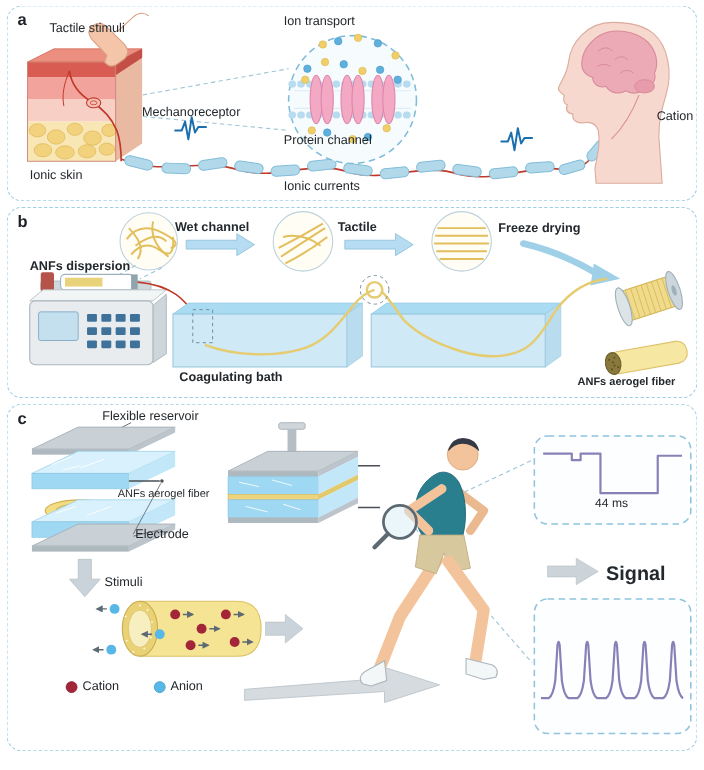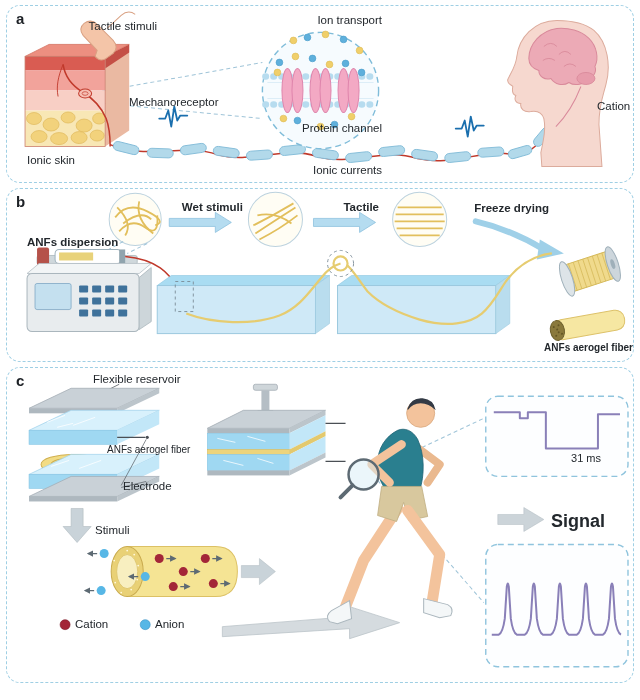--- a/index.html
+++ b/index.html
@@ -6,21 +6,21 @@
   html,body { background:#ffffff; }
   body { width:640px; height:700px; font-family:"Liberation Sans", sans-serif; }
   .figure { position:relative; width:640px; height:700px; padding:5px 6px; background:#fff; }
   .panel { position:relative; width:628px; border:1.5px dashed #9fcfe4; border-radius:14px; margin:0 auto 5px auto; background:#fff; overflow:hidden; }
   #panel-a { height:178px; }
   #panel-b { height:174px; }
   #panel-c { height:316px; }
   .art { position:absolute; left:0; top:0; width:100%; height:100%; display:block; }
   .plabel { position:absolute; left:9px; top:4px; font-size:15px; font-weight:bold; color:#1d2126; z-index:5; }
   .lbl { position:absolute; font-size:11.5px; color:#23282d; line-height:1.12; white-space:nowrap; z-index:4; }
-  .c { text-align:right; }
+  .c { text-align:left; }
   .b { font-weight:bold; }
   .sm { font-size:10px; }
   .big { font-size:18px; }
   .dash { fill:none; stroke:#9fc4d8; stroke-width:1; stroke-dasharray:4 3; }
 </style>
 </head>
 <body>
 
 <div class="figure">
 
@@ -251,23 +251,24 @@
             <circle cx="-33" cy="2" r="1"></circle>
             <circle cx="-36" cy="5" r="1"></circle>
           <circle cx="-32" cy="-5" r="1"></circle>
             <circle cx="-34" cy="-1" r="1"></circle>
             <circle cx="-30" cy="4" r="1"></circle>
         </g>
       </g>
     </svg>
 
     <div class="lbl b" style="left:20px;top:47px">ANFs dispersion</div>
-    <div class="lbl b c" style="left:152px;top:12px;width:84px">Wet stimuli</div>
+    <div class="lbl b c" style="left:152px;top:12px;width:84px">Wet channel</div>
     <div class="lbl b c" style="left:300px;top:12px;width:72px">Tactile</div>
     <div class="lbl b c" style="left:446px;top:13px;width:96px">Freeze drying</div>
+    <div class="lbl b c" style="left:156px;top:148px;width:160px">Coagulating bath</div>
     <div class="lbl b c sm" style="left:518px;top:153px;width:108px">ANFs aerogel fiber</div>
   </section>
 
   <section class="panel" id="panel-c">
     <div class="plabel">c</div>
 
     <svg class="art" viewBox="0 0 625 313">
       <defs>
         <marker id="arr" markerWidth="6" markerHeight="6" refX="4" refY="2.5" orient="auto">
           <path d="M0,0 L5,2.5 L0,5 Z" fill="#5d6a73"></path>
@@ -408,16 +409,16 @@
       </g>
     </svg>
 
     <div class="lbl" style="left:86px;top:5px">Flexible reservoir</div>
     <div class="lbl sm" style="left:100px;top:76px">ANFs aerogel fiber</div>
     <div class="lbl" style="left:116px;top:112px">Electrode</div>
     <div class="lbl" style="left:88px;top:156px">Stimuli</div>
     <div class="lbl" style="left:68px;top:250px">Cation</div>
     <div class="lbl" style="left:148px;top:250px">Anion</div>
     <div class="lbl b big" style="left:544px;top:143px">Signal</div>
-    <div class="lbl c" style="left:534px;top:84px;width:60px;font-size:11px">31 ms</div>
+    <div class="lbl c" style="left:534px;top:84px;width:60px;font-size:11px">44 ms</div>
   </section>
 
 </div>
 
 </body></html>

